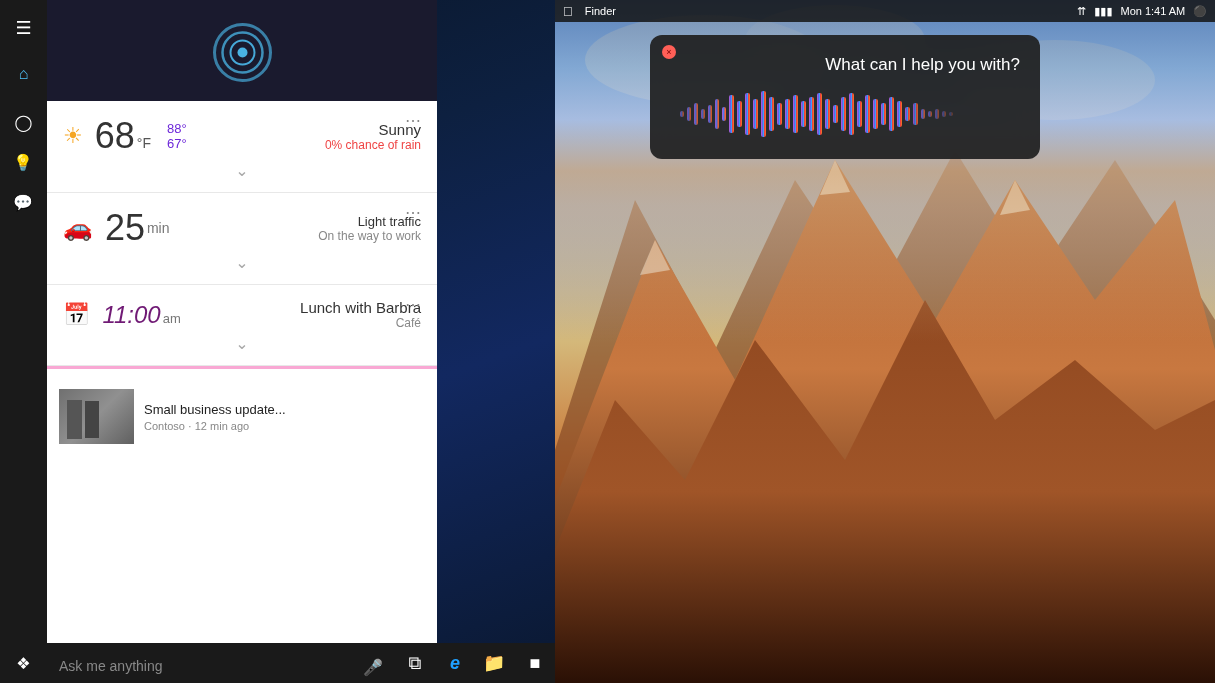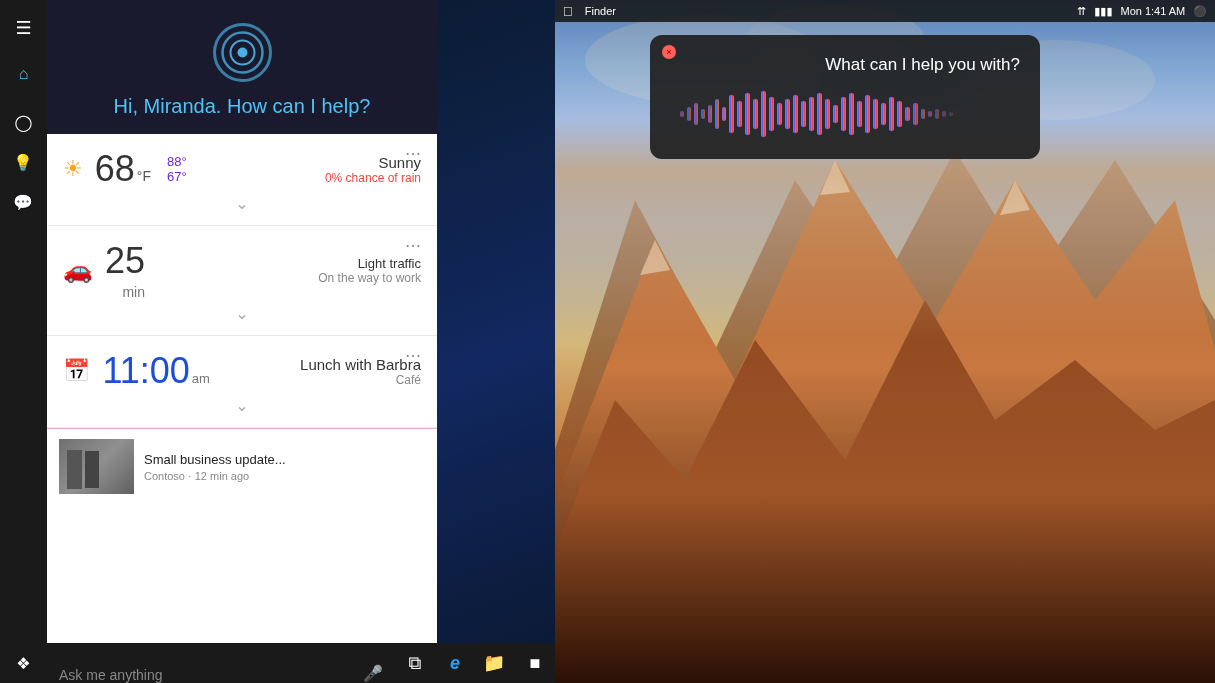--- a/index.html
+++ b/index.html
@@ -280,23 +280,22 @@
       gap: 12px;
     }
 
     .traffic-icon {
       font-size: 22px;
       color: #555;
     }
 
     .traffic-time {
       display: flex;
-      align-items: flex-end;
+      align-items: center;
       gap: 2px;
-      flex-direction: column;
     }
 
     .time-main {
       font-size: 36px;
       font-weight: 200;
       color: #333;
     }
 
     .time-unit {
       font-size: 14px;
@@ -330,23 +329,24 @@
       color: #555;
     }
 
     .calendar-time {
       display: flex;
       align-items: baseline;
       gap: 2px;
     }
 
     .cal-time-main {
-      font-size: 36px;
+      font-size: 24px;
       font-weight: 200;
-      color: #1d4ed8;
+      color: #701a75;
+      font-style: italic;
     }
 
     .cal-time-ampm {
       font-size: 13px;
       color: #777;
     }
 
     .calendar-desc {
       margin-left: auto;
       text-align: right;
@@ -391,22 +391,22 @@
 
     .news-source {
       color: #ccc;
       font-size: 11px;
     }
 
     .news-small-card {
       display: flex;
       align-items: center;
       gap: 10px;
-      padding: 10px 12px;
-      border-top: 1px solid #f9a8d4;
+      padding: 20px 12px;
+      border-top: 3px solid #f9a8d4;
     }
 
     .news-small-img {
       width: 75px;
       height: 55px;
       background: linear-gradient(135deg, #8b8b8b 0%, #666 50%, #888 100%);
       flex-shrink: 0;
       overflow: hidden;
     }
 
@@ -479,22 +479,22 @@
       justify-content: center;
       color: #fff;
       font-size: 16px;
       cursor: pointer;
     }
 
     .cortana-search {
       flex: 1;
       height: 40px;
       display: flex;
-      align-items: flex-end;
-      padding: 0 12px;
+      align-items: flex-start;
+      padding: 15px 12px;
       gap: 8px;
       cursor: pointer;
     }
 
     .cortana-search-text {
       color: #888;
       font-size: 14px;
     }
 
     .cortana-mic {
@@ -669,21 +669,20 @@
 
 <div class="cortana-panel">
 
   <div class="cortana-header">
     <svg class="cortana-logo" viewBox="0 0 65 65">
       <circle cx="32.5" cy="32.5" r="28" fill="none" stroke="#4fc3f7" stroke-width="3" opacity="0.6"></circle>
       <circle cx="32.5" cy="32.5" r="20" fill="none" stroke="#4fc3f7" stroke-width="2.5" opacity="0.7"></circle>
       <circle cx="32.5" cy="32.5" r="12" fill="none" stroke="#4fc3f7" stroke-width="2" opacity="0.85"></circle>
       <circle cx="32.5" cy="32.5" r="5" fill="#4fc3f7" opacity="0.9"></circle>
     </svg>
-    <div class="cortana-greeting">Hi, Miranda. How can I help?</div>
   </div>
 
   <div class="cortana-card">
     <div class="card-more">⋯</div>
     <div class="weather-row">
       <span class="weather-icon">☀</span>
       <div class="weather-temp">
         <span class="temp-main">68</span>
         <span class="temp-unit">°F</span>
       </div>

